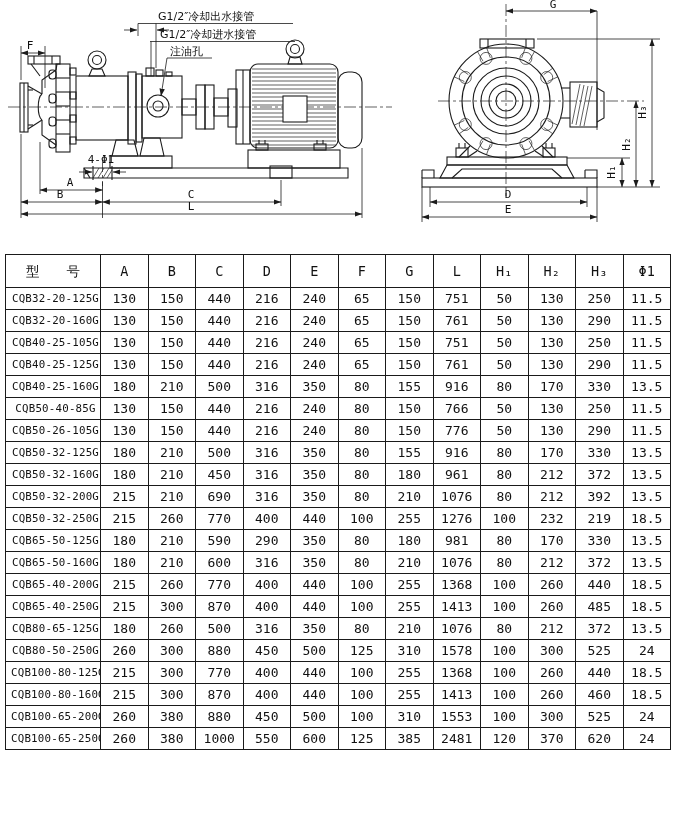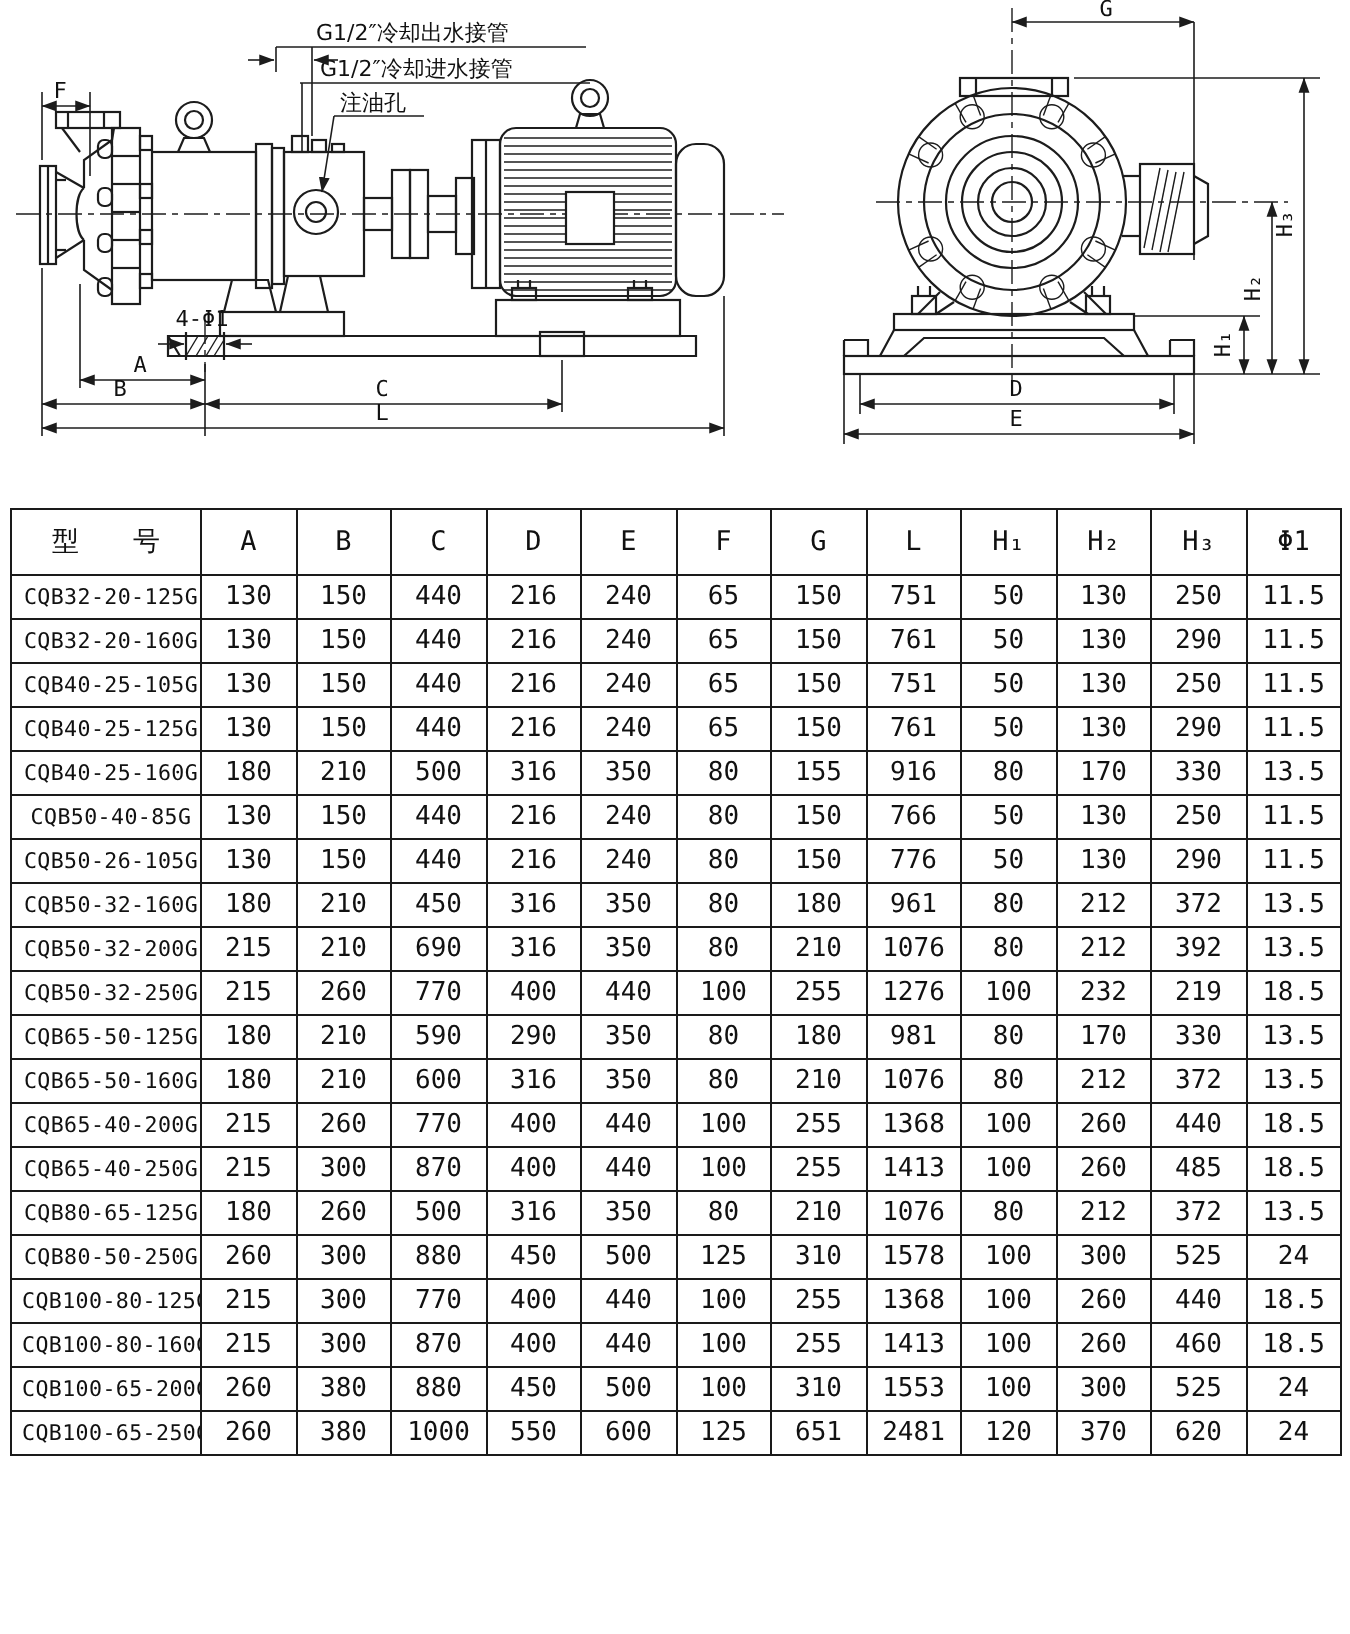--- a/index.html
+++ b/index.html
@@ -471,20 +471,35 @@
             <td>240</td>
             <td>80</td>
             <td>150</td>
             <td>776</td>
             <td>50</td>
             <td>130</td>
             <td>290</td>
             <td>11.5</td>
           </tr>
           <tr>
+            <td class="model">CQB50-32-125G</td>
+            <td>180</td>
+            <td>210</td>
+            <td>500</td>
+            <td>316</td>
+            <td>350</td>
+            <td>80</td>
+            <td>155</td>
+            <td>916</td>
+            <td>80</td>
+            <td>170</td>
+            <td>330</td>
+            <td>13.5</td>
+          </tr>
+          <tr>
             <td class="model">CQB50-32-160G</td>
             <td>180</td>
             <td>210</td>
             <td>450</td>
             <td>316</td>
             <td>350</td>
             <td>80</td>
             <td>180</td>
             <td>961</td>
             <td>80</td>
@@ -658,21 +673,21 @@
             <td>24</td>
           </tr>
           <tr>
             <td class="model">CQB100-65-250G</td>
             <td>260</td>
             <td>380</td>
             <td>1000</td>
             <td>550</td>
             <td>600</td>
             <td>125</td>
-            <td>651</td>
+            <td>385</td>
             <td>2481</td>
             <td>120</td>
             <td>370</td>
             <td>620</td>
             <td>24</td>
           </tr>
         </tbody>
     </table>
   </div>
 

